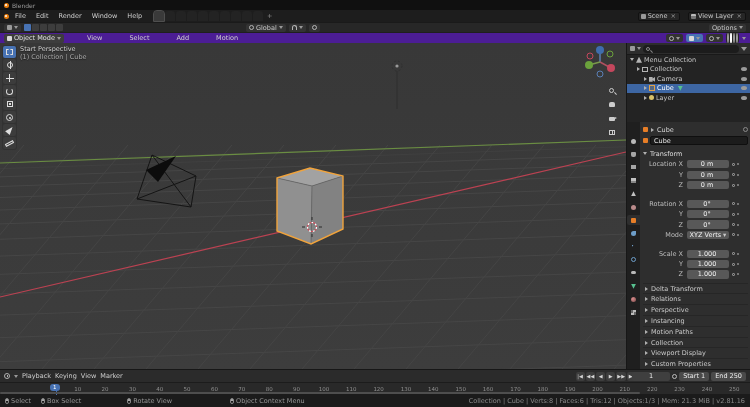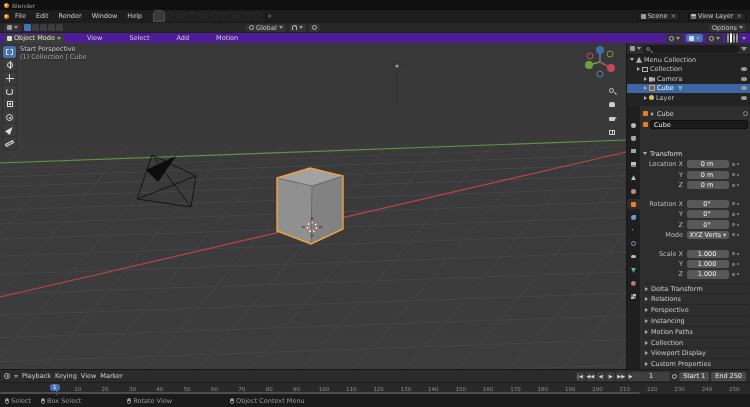--- a/index.html
+++ b/index.html
@@ -131,21 +131,21 @@
   .pt-constraint { background:#b9b9b9; border-radius:2px; height:3px; }
   .pt-data { background:#57c08f; clip-path:polygon(0 0,100% 0,50% 100%); }
   .pt-material { background:radial-gradient(circle at 35% 35%, #d98c8c, #7a4a4a); border-radius:50%; }
   .pt-texture { background:repeating-conic-gradient(#bbb 0 25%, #666 0 50%); }
 
   .pbody { flex:1; display:flex; flex-direction:column; padding:2px 2px 0 3px; }
   .pcrumb { display:flex; align-items:center; gap:3px; height:11px; color:#d8d8d8; }
   .pin { margin-left:auto; width:5px; height:5px; border:1px solid #8a8a8a; border-radius:50%; }
   .pname-row { display:flex; align-items:center; gap:2px; height:11px; }
   .pname-field { flex:1; background:#1c1c1c; border:1px solid #0f0f0f; border-radius:2px; height:9px; color:#e8e8e8; display:flex; align-items:center; padding:0 3px; }
-  .psec { display:flex; align-items:center; gap:3px; height:11px; color:#dedede; margin-top:18px; }
+  .psec { display:flex; align-items:center; gap:3px; height:11px; color:#dedede; margin-top:2px; }
   .prow { display:flex; align-items:center; height:9.2px; margin:0.6px 0; }
   .prow.gap { margin-top:9px; }
   .plabel { width:44px; text-align:right; padding-right:4px; color:#bdbdbd; white-space:nowrap; }
   .pfield { width:42px; height:8.2px; background:#585858; border-radius:2px; color:#f2f2f2; display:flex; align-items:center; justify-content:center; gap:2px; }
   .pdeco { display:flex; align-items:center; gap:2px; margin-left:3px; }
   .pdeco .d1 { width:3px; height:3px; border:1px solid #8b8b8b; border-radius:1px; }
   .pdeco .d2 { width:2px; height:2px; background:#8b8b8b; border-radius:50%; }
   .panelrow { display:flex; align-items:center; gap:3px; height:10.8px; color:#c9c9c9; border-top:1px solid #262626; padding-left:2px; }
   .panels-start { margin-top:3px; }
 
@@ -751,15 +751,16 @@
         <span>Box Select</span>
       </span>
       <span class="hint g2">
         <span class="mouse"></span>
         <span>Rotate View</span>
       </span>
       <span class="hint g3">
         <span class="mouse"></span>
         <span>Object Context Menu</span>
       </span>
+    <span class="stats">Collection | Cube | Verts:8 | Faces:6 | Tris:12 | Objects:1/3 | Mem: 21.3 MiB | v2.81.16</span>
   </div>
 
 </div>
 
 </body></html>

